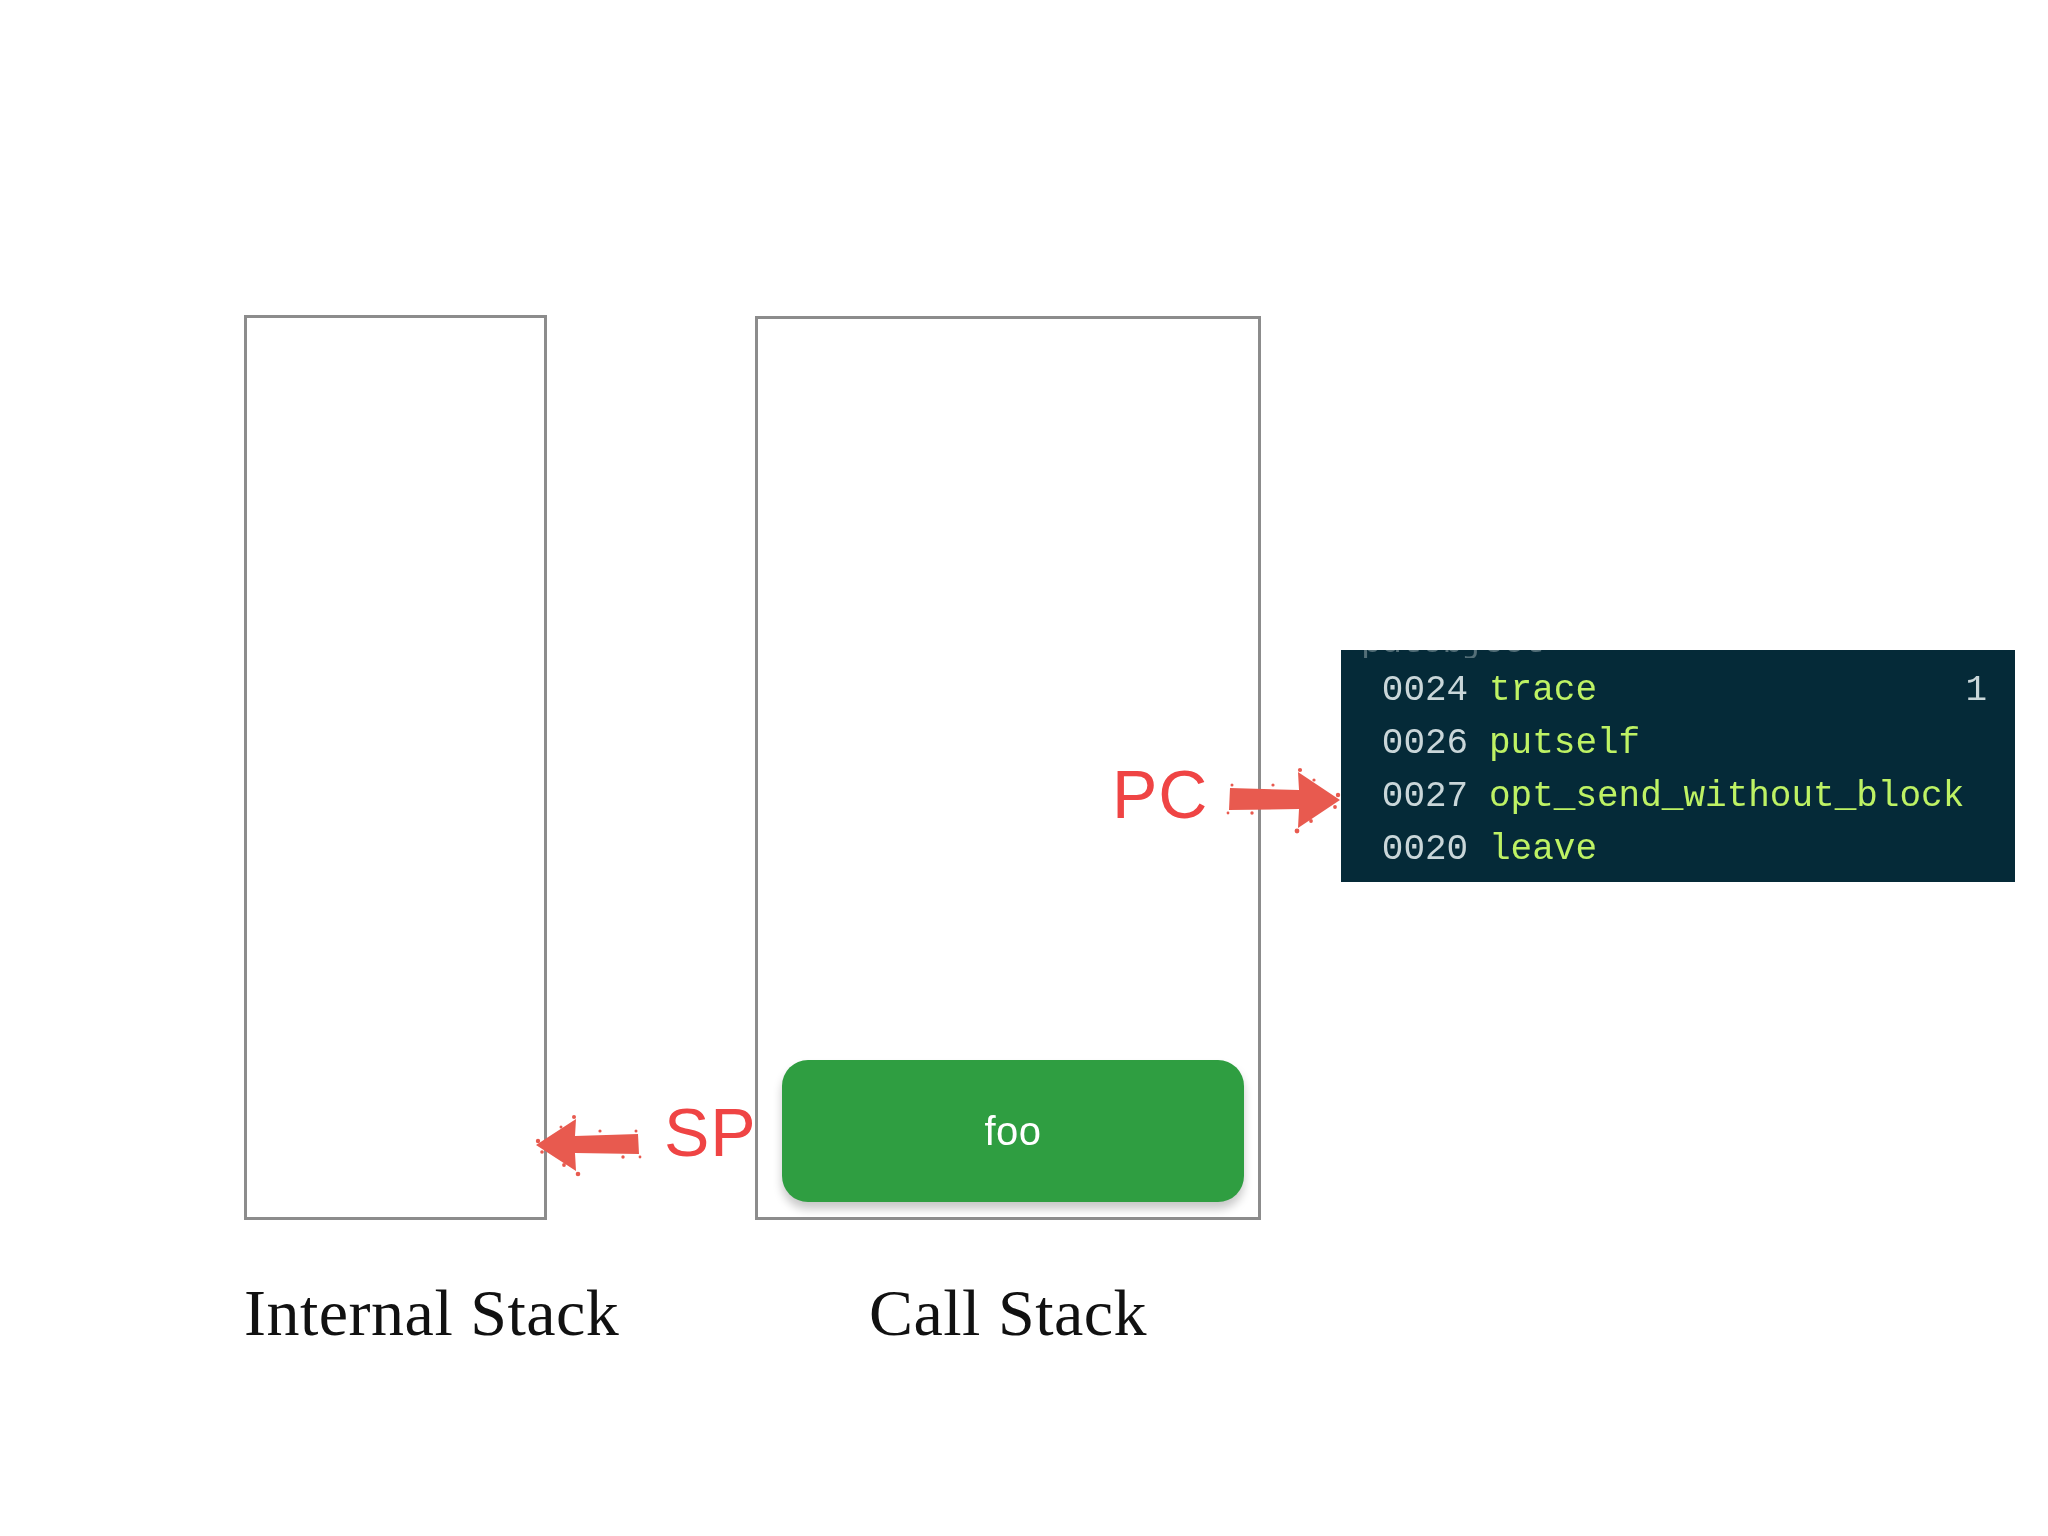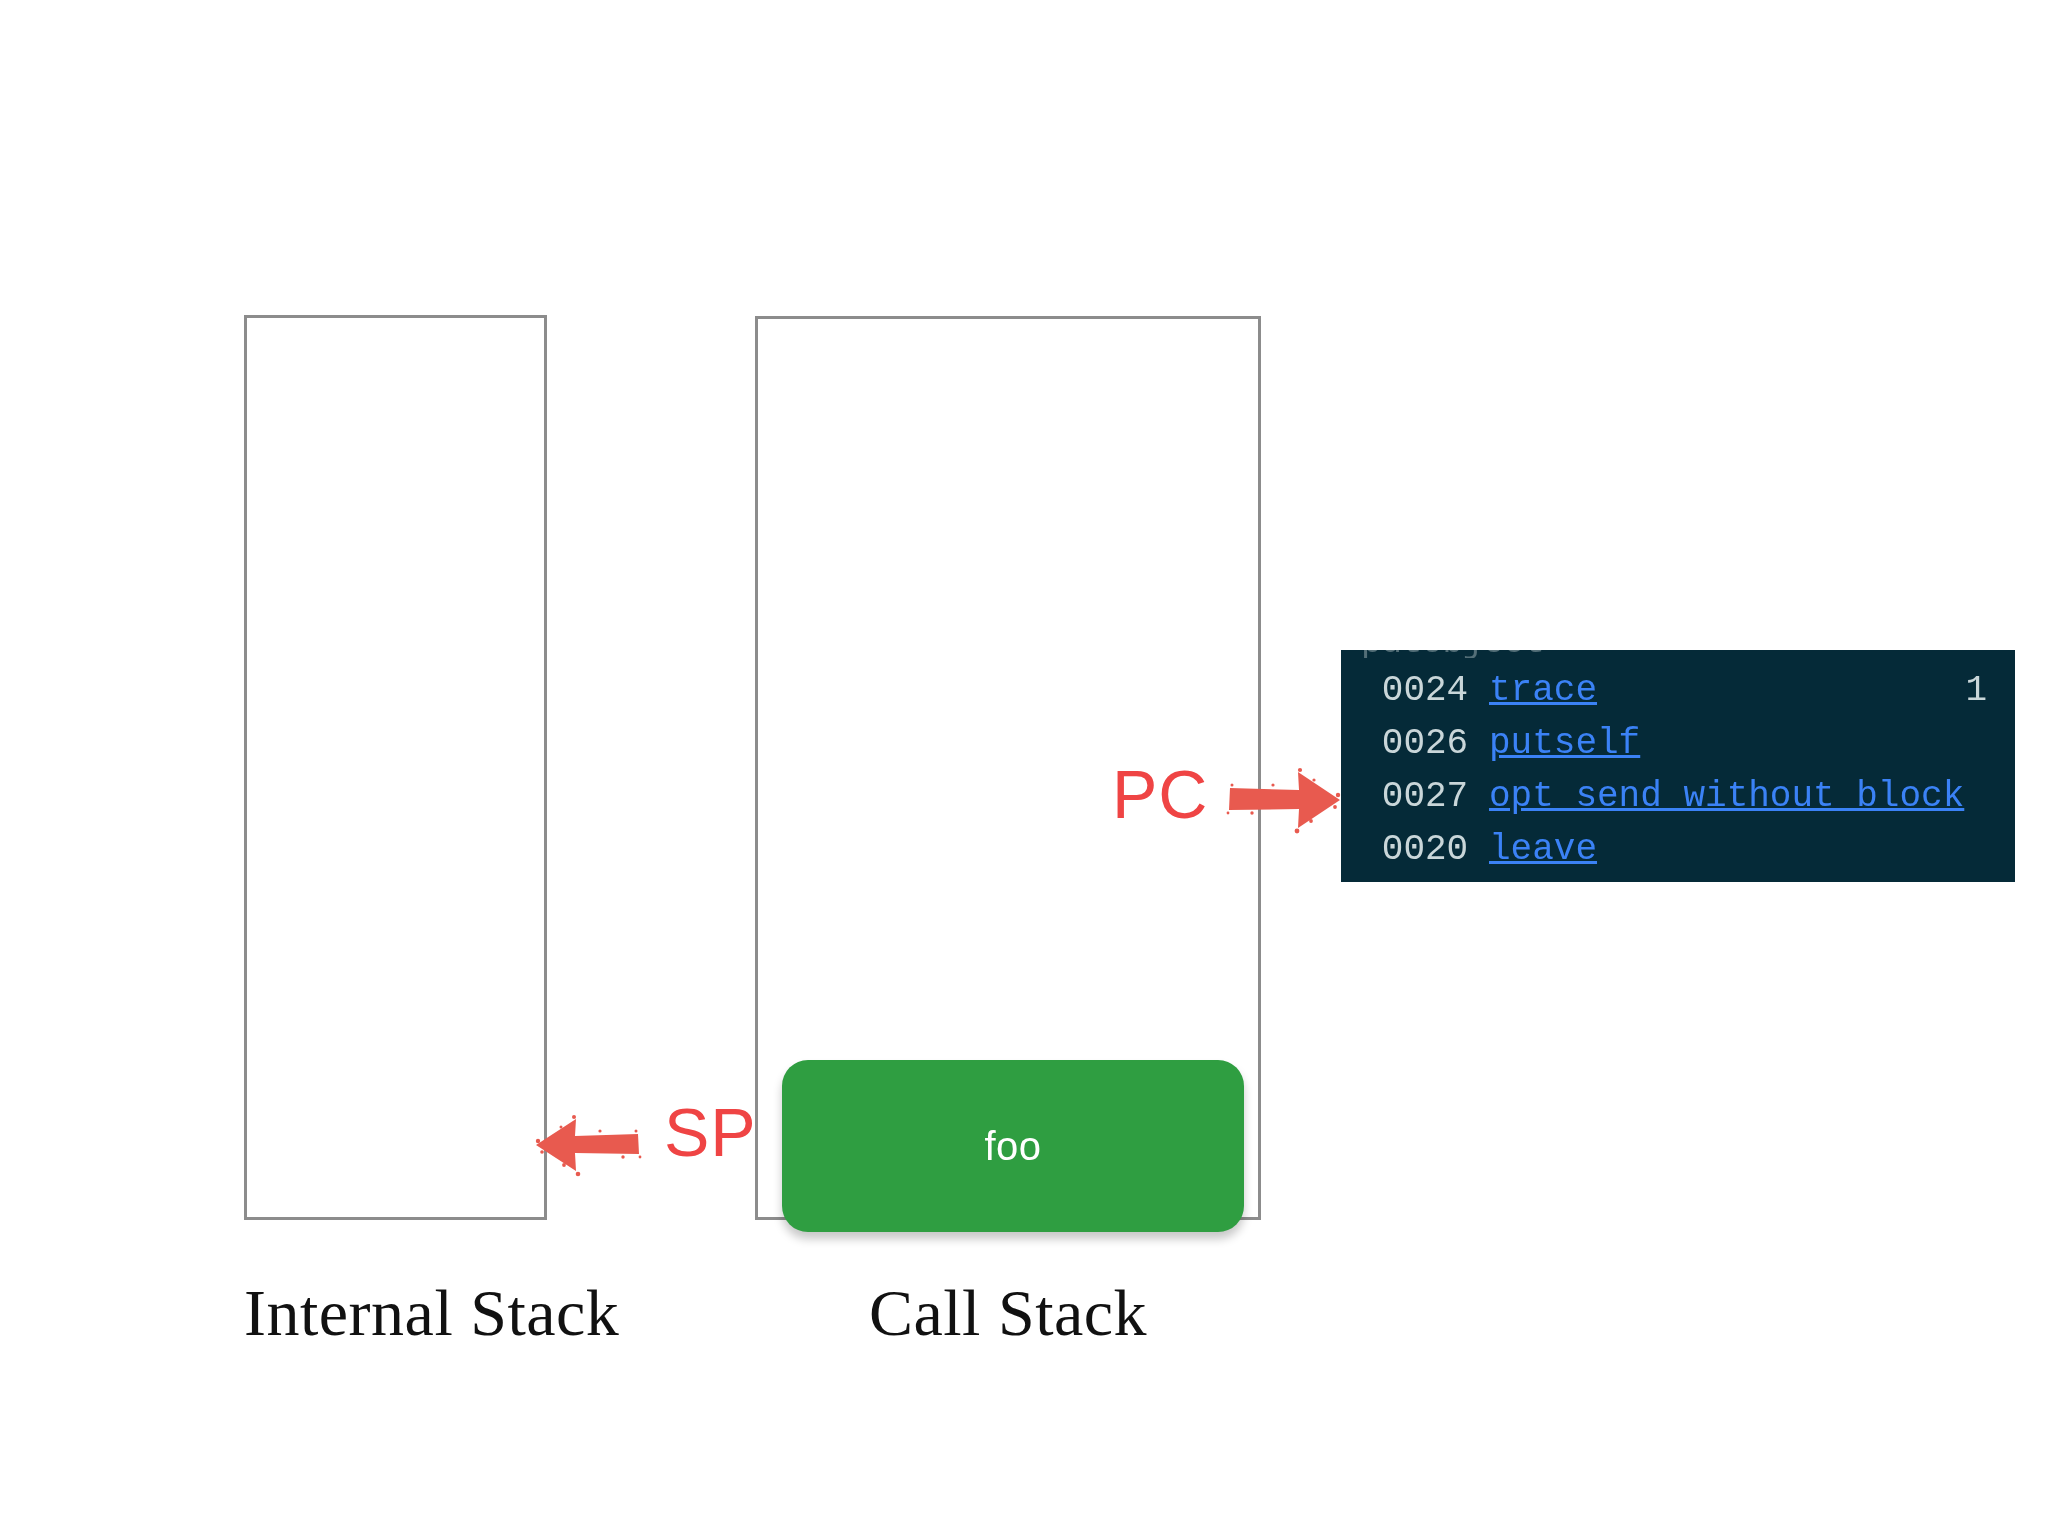--- a/index.html
+++ b/index.html
@@ -58,21 +58,21 @@
     top: 1275px;
     width: 506px;
   }
 
   
   #call-frame-foo {
     position: absolute;
     left: 782px;
     top: 1060px;
     width: 462px;
-    height: 172px;
+    height: 142px;
     background: #2f9e41;
     border-radius: 26px;
     box-shadow: 0 7px 10px rgba(0,0,0,0.22);
     display: flex;
     align-items: center;
     justify-content: center;
   }
   #call-frame-foo-label {
     color: #ffffff;
     font-size: 40px;
@@ -144,23 +144,22 @@
     color: #c9d6d9;
     white-space: pre;
   }
   .bc-addr {
     color: #c9d6d9;
     width: 128px;
     flex: 0 0 128px;
     text-align: center;
   }
   .bc-op {
-    color: #3b82f6;
+    color: #bef264;
     flex: 1 1 auto;
-    text-decoration: underline;
   }
   .bc-arg {
     color: #c9d6d9;
     flex: 0 0 auto;
     padding-right: 8px;
   }
 </style>
 </head>
 <body>
 

